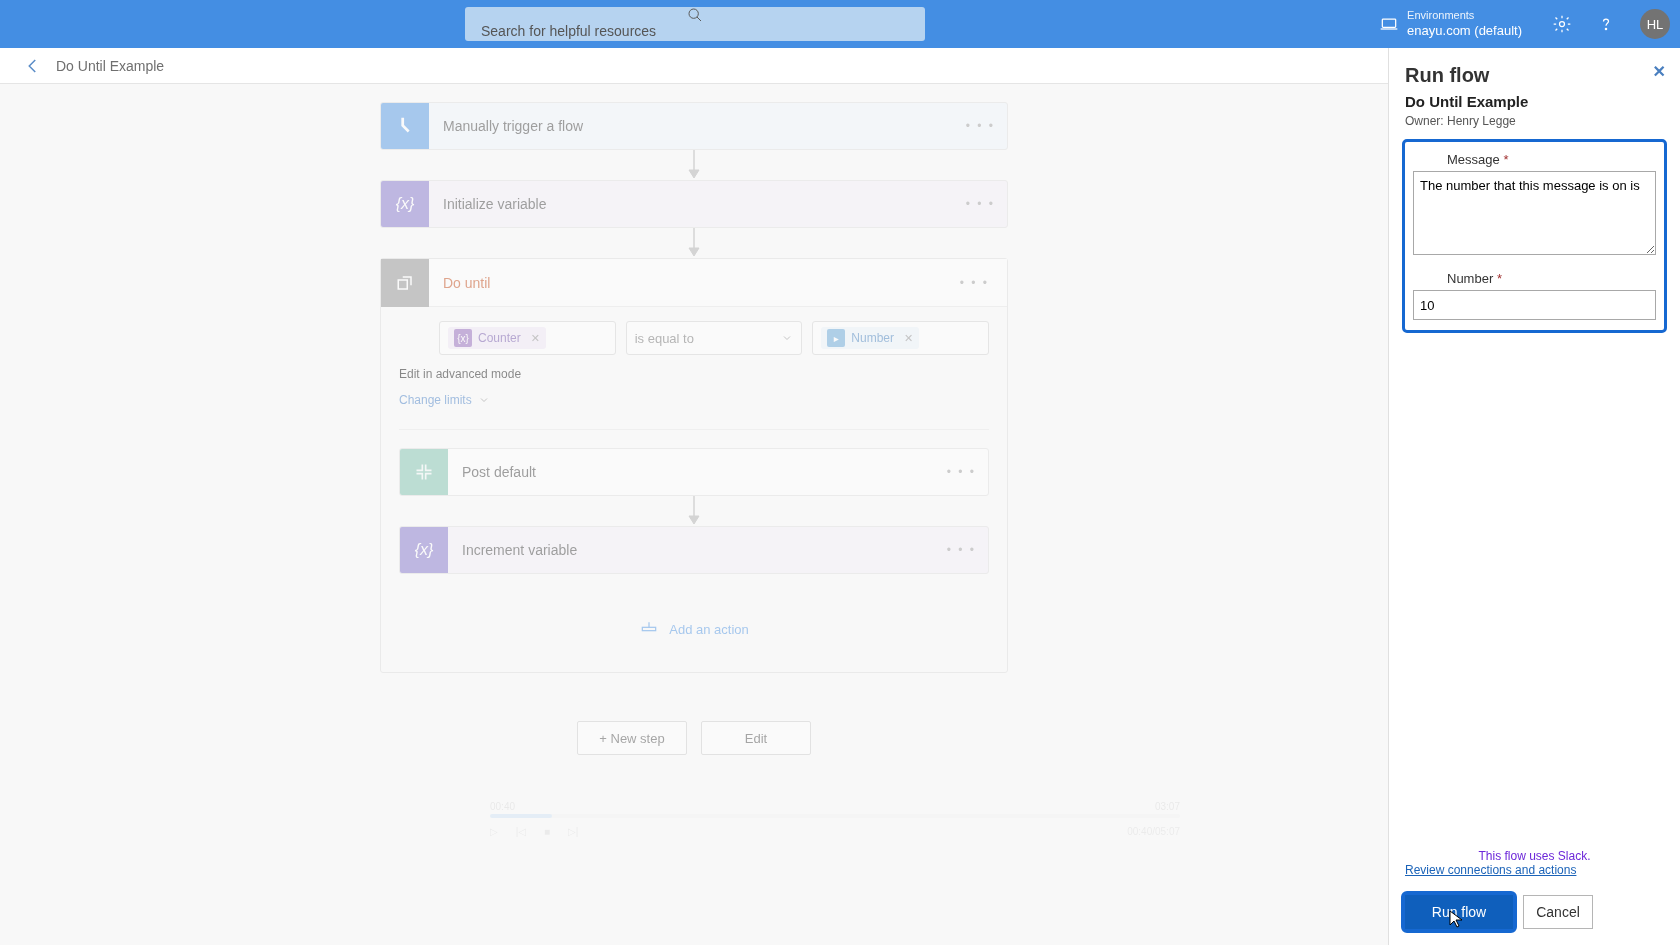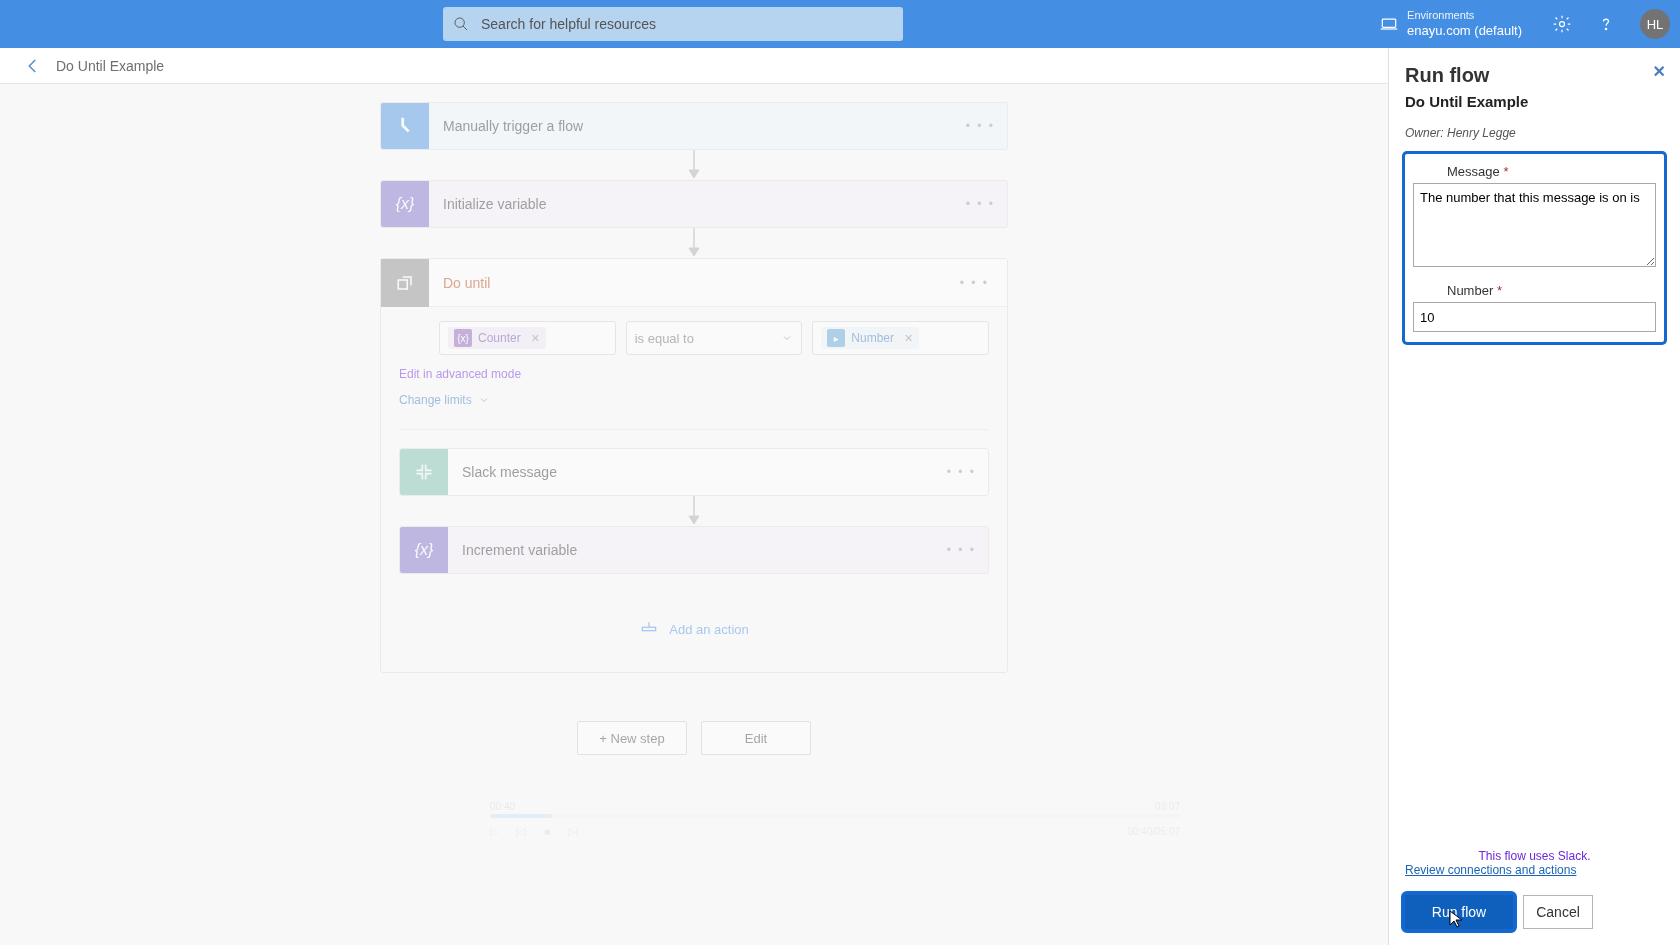--- a/index.html
+++ b/index.html
@@ -1,20 +1,20 @@
 <!DOCTYPE html>
 <html><head>
   <meta charset="utf-8">
   <style>
     * { box-sizing: border-box; margin: 0; padding: 0; font-family: "Segoe UI", Tahoma, sans-serif; }
     body { width: 1680px; height: 945px; background: #f4f4f4; overflow: hidden; }
     
     
     .topbar { height: 48px; background: #448ee3; display: flex; align-items: center; position: relative; }
-    .search-wrap { position: absolute; left: 443px; width: 460px; height: 34px; background: #b6d3f0; border-radius: 3px; display: flex; align-items: center; padding: 0 10px; }
+    .search-wrap { position: absolute; left: 465px; width: 460px; height: 34px; background: #b6d3f0; border-radius: 3px; display: flex; align-items: center; padding: 0 10px; flex-direction: column; }
     .search-wrap svg { width: 16px; height: 16px; fill: none; stroke: #5a5a5a; stroke-width: 1.5; flex-shrink: 0; }
     .search-wrap input { border: none; background: transparent; outline: none; margin-left: 12px; width: 100%; font-size: 14px; color: #555; }
     .search-wrap input::placeholder { color: #555; }
     .topbar-right { position: absolute; right: 10px; display: flex; align-items: center; gap: 24px; color: #fff; }
     .env-block { font-size: 11px; line-height: 1.3; margin-right: 6px; }
     .env-block .env-label { opacity: 0.9; }
     .env-block .env-name { font-size: 13px; }
     .avatar { width: 30px; height: 30px; border-radius: 50%; background: #737373; color: #fff; font-size: 13px; display: flex; align-items: center; justify-content: center; }
     .top-icon { width: 20px; height: 20px; stroke: #fff; fill: none; stroke-width: 1.5; }
     .env-icon-wrap { display: flex; align-items: center; gap: 8px; }
@@ -53,37 +53,37 @@
     .cond-field { height: 34px; border: 1px solid #d0d0d0; border-radius: 3px; background: #fff; display: flex; align-items: center; padding: 0 8px; font-size: 13px; flex: 1; }
     .cond-op { width: 170px; justify-content: space-between; color: #666; position: relative; }
     .cond-op svg { width: 12px; height: 12px; stroke:#888; fill:none; stroke-width:2; }
     .chip { display: inline-flex; align-items: center; gap: 6px; padding: 2px 6px; border-radius: 3px; font-size: 12px; }
     .chip-counter { background: #efe6f6; color: #6a4aa5; }
     .chip-counter .chip-ic { width:18px; height:18px; background:#8a5bb5; border-radius:2px; display:flex; align-items:center; justify-content:center; color:#fff; font-size:10px; }
     .chip-number { background: #eaf3fb; color: #3a7abb; }
     .chip-number .chip-ic { width:18px; height:18px; background:#5a9fd6; border-radius:2px; display:flex; align-items:center; justify-content:center; color:#fff; font-size:10px; }
     .chip .x { color: #888; font-size:11px; margin-left:4px; }
 
-    .link-row { padding: 4px 18px; font-size: 12px; color: #6d28d9; }
+    .link-row { padding: 4px 18px; font-size: 12px; color: #000000; }
     .link-row.cl { color: #3b78c4; padding-top: 8px; padding-bottom: 14px; display:flex; align-items:center; gap:6px; }
     .link-row.cl svg { width:12px; height:12px; stroke:#888; fill:none; stroke-width:2; }
     .do-hr { border: none; border-top: 1px solid #e6e6e6; margin: 8px 18px; }
     .do-body { padding: 10px 18px 24px; }
     .add-action { height: 38px; display: flex; align-items: center; justify-content: center; gap: 10px; color: #4690e3; font-size: 13px; margin-top: 36px; }
     .add-action svg { width: 20px; height: 20px; stroke: #4690e3; fill: none; stroke-width: 1.5; }
 
     .btn-row { display: flex; gap: 14px; justify-content: center; margin-top: 48px; }
     .btn { height: 34px; min-width: 110px; border: 1px solid #c9c9c9; background: #fff; border-radius: 2px; font-size: 13px; color: #444; display: flex; align-items: center; justify-content: center; }
 
     
     .panel { position: absolute; top: 48px; right: 0; bottom: 0; width: 292px; background: #fff; border-left: 1px solid #e0e0e0; display: flex; flex-direction: column; padding: 16px; }
     .panel h2 { font-size: 20px; font-weight: 600; color: #333; }
     .panel .close { position: absolute; top: 14px; right: 14px; color: #4a7fbf; font-size: 16px; font-weight: bold; }
     .panel-sub { font-size: 15px; color: #222; font-weight: 600; margin-top: 6px; }
-    .panel-owner { font-size: 12px; color: #555; margin-top: 16px; font-style: italic; }
+    .panel-owner { font-size: 12px; color: #555; margin-top: 4px; }
     .form-block { margin-top: 14px; outline: 3px solid #1668d1; padding: 10px 8px; border-radius: 2px; }
     .fld-label { font-size: 13px; color: #333; margin-bottom: 4px; margin-left: 34px; }
     .req { color: #a03030; }
     .textarea { width: 100%; height: 84px; border: 1px solid #a8a8a8; padding: 6px; font-size: 13px; font-family: inherit; resize: vertical; }
     .input { width: 100%; height: 30px; border: 1px solid #a8a8a8; padding: 0 6px; font-size: 13px; }
     .spacer { flex: 1; }
     .uses-text { font-size: 12px; color: #6d28d9; text-align: center; }
     .review-link { font-size: 12px; color: #1b63b8; text-decoration: underline; }
     .panel-btns { display: flex; gap: 10px; margin-top: 18px; }
     .run-btn-wrap { outline: 4px solid #1668d1; border-radius: 2px; }
@@ -214,21 +214,21 @@
           </svg>
       </div>
       <hr class="do-hr">
       <div class="do-body">
         <div class="step step-slack">
           <div class="icon-box">
             <svg width="20" height="20" viewBox="0 0 24 24" fill="#fff">
                 <path d="M9 3h2v8H3V9h6V3zm4 0h2v6h6v2h-8V3zM3 13h8v8H9v-6H3v-2zm10 0h8v2h-6v6h-2v-8z" opacity="0.9"></path>
               </svg>
           </div>
-          <div class="label">Slack message</div>
+          <div class="label">Post default</div>
           <div class="more">• • •</div>
         </div>
         <div class="arrow">
             <svg viewBox="0 0 18 30">
               <line x1="9" y1="0" x2="9" y2="22" stroke="#aaa" stroke-width="1.5"></line>
               <polygon points="4,20 14,20 9,28"></polygon>
             </svg>
           </div>
         <div class="step step-var">
           <div class="icon-box">

